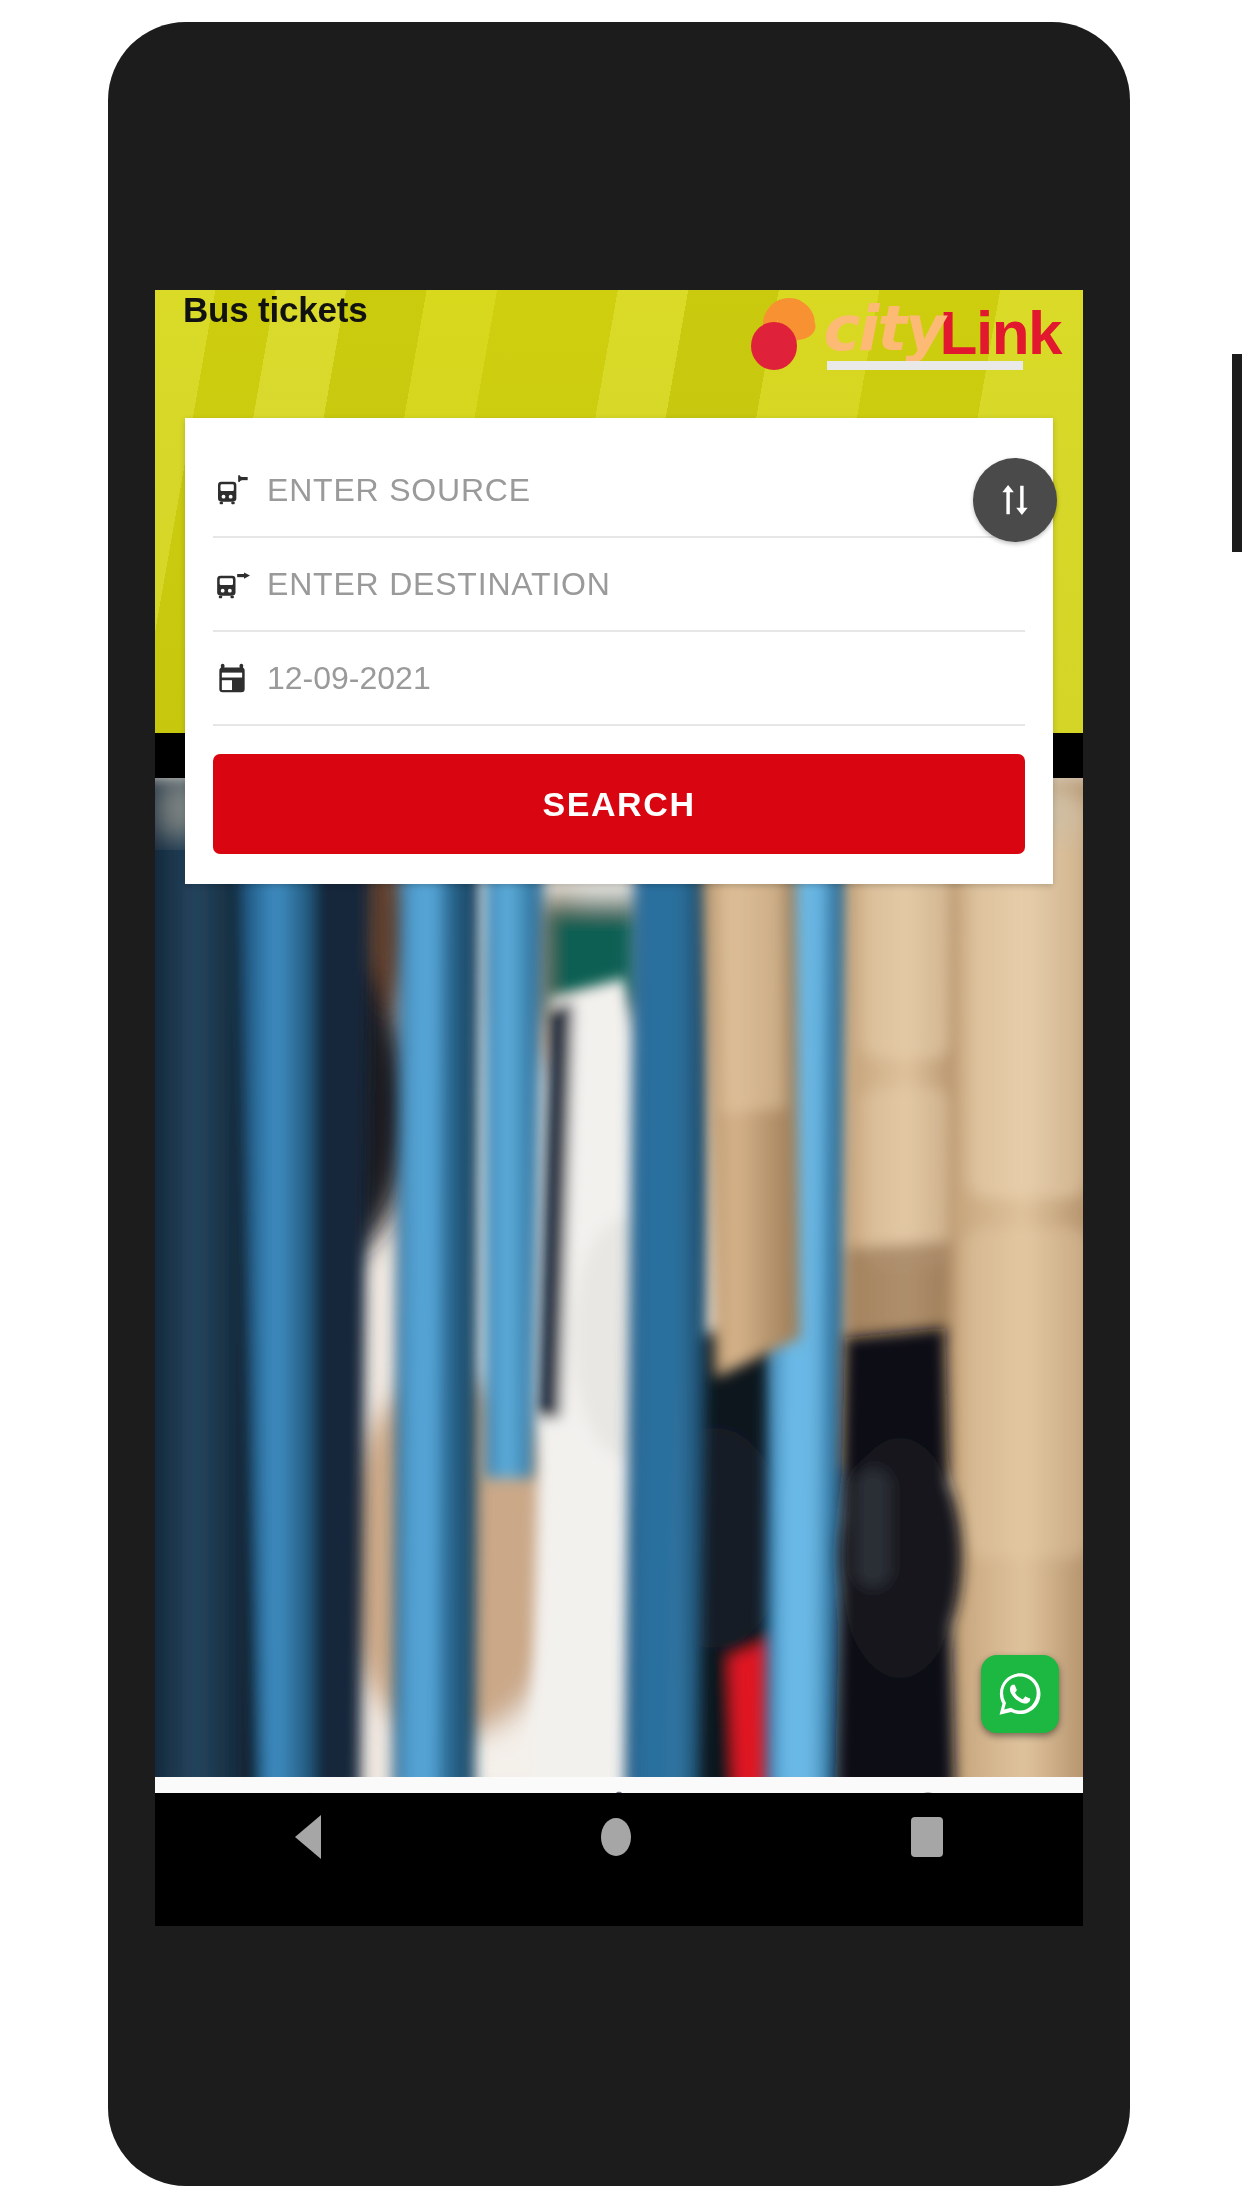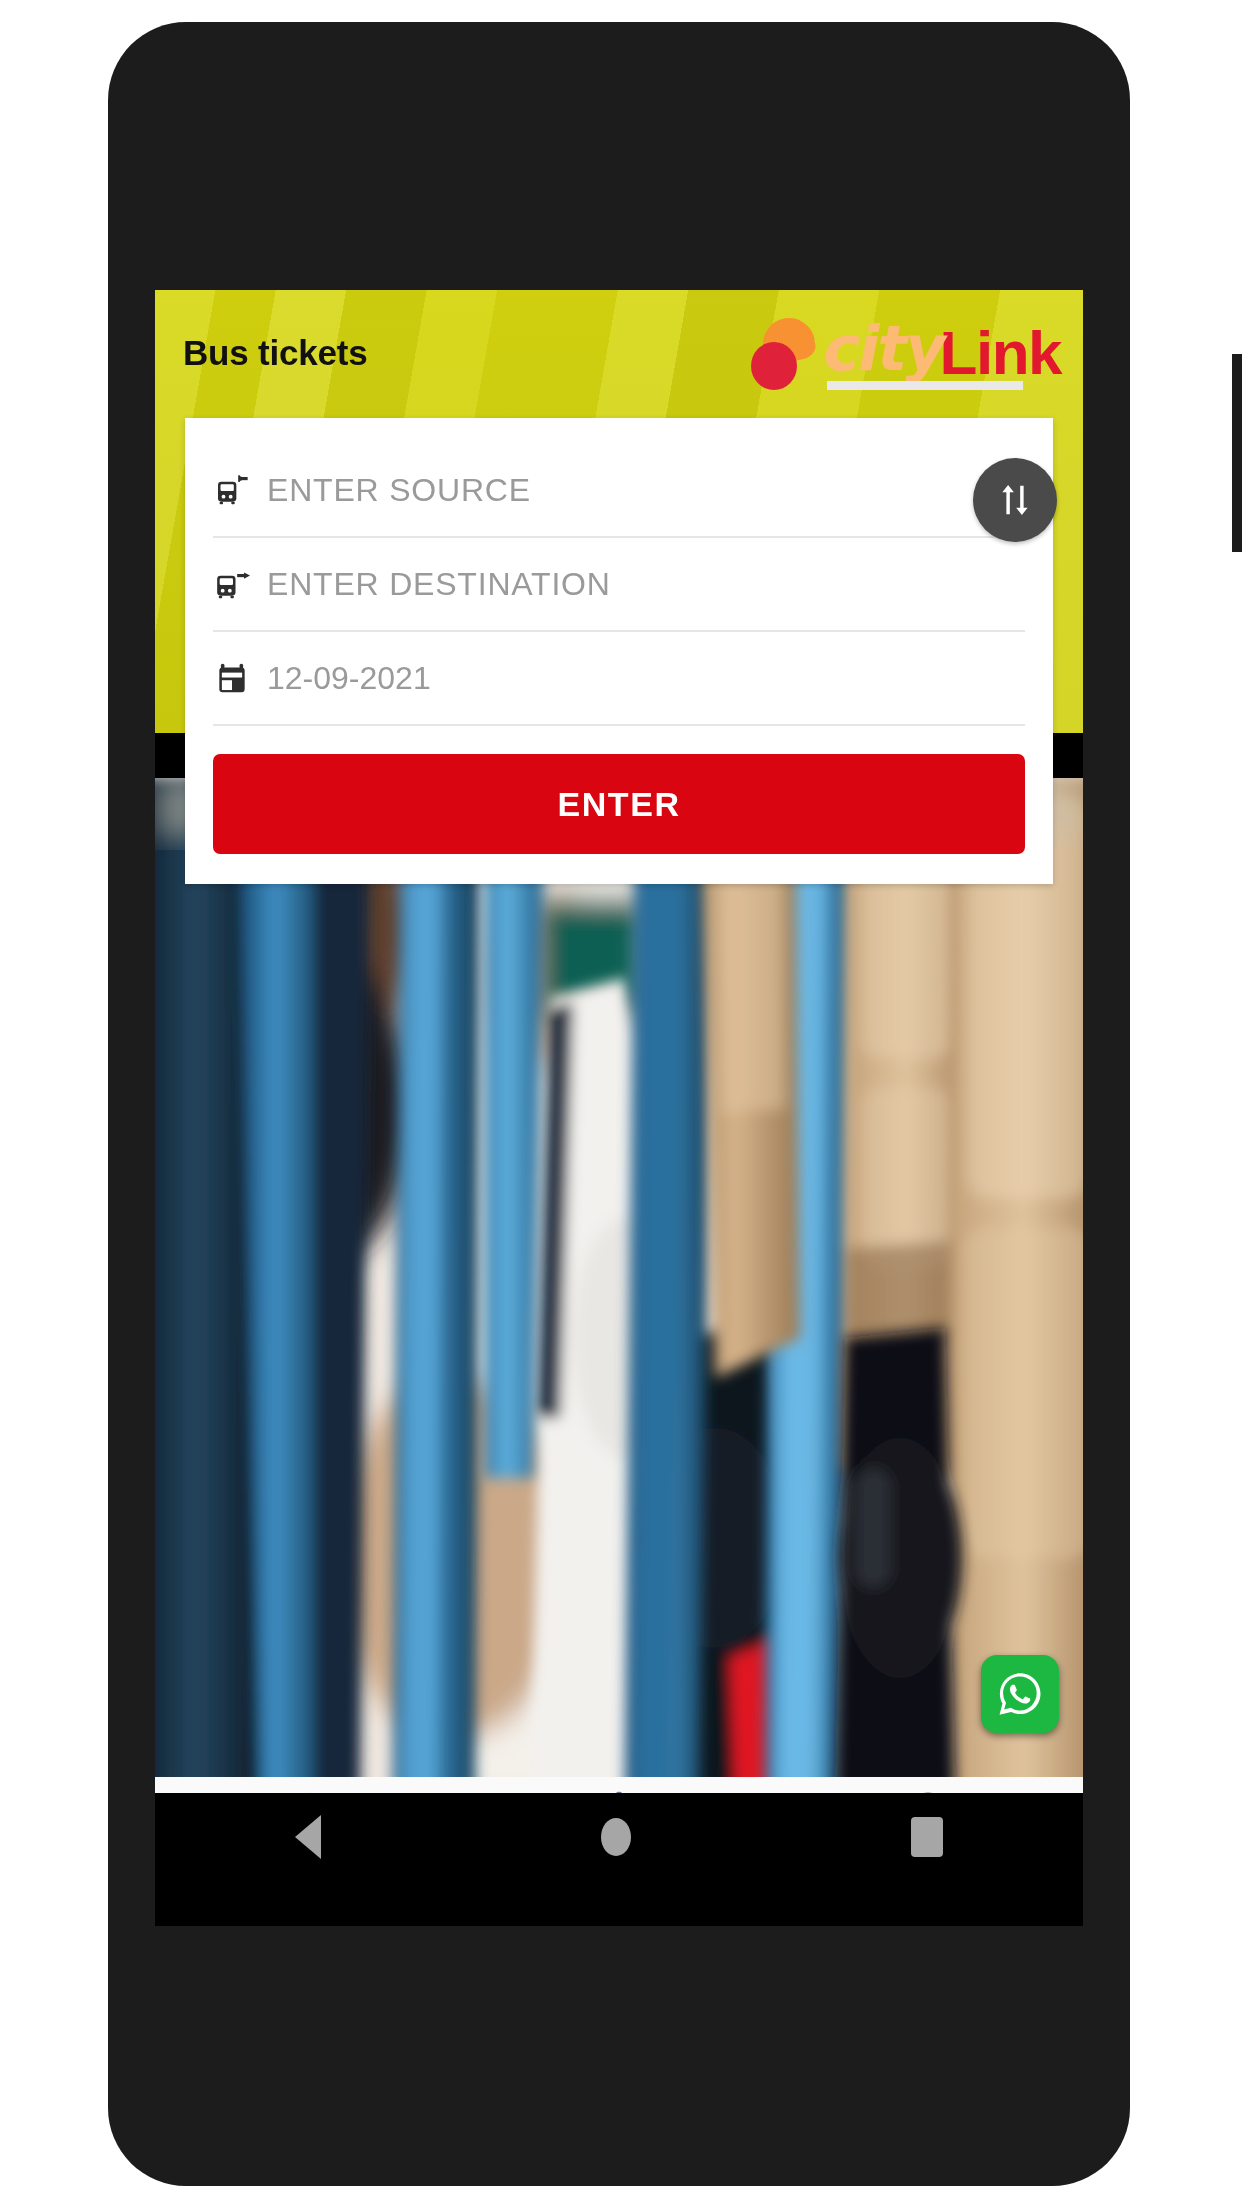--- a/index.html
+++ b/index.html
@@ -117,21 +117,21 @@
 
   .yellow-header {
     position: absolute; left: 0; top: 0; width: 100%; height: 443px;
     background:
       linear-gradient(100deg, rgba(255,255,255,0.10) 0 6%, rgba(0,0,0,0.04) 6% 12%, rgba(255,255,255,0.12) 12% 19%, rgba(0,0,0,0.05) 19% 27%, rgba(255,255,255,0.06) 27% 34%, rgba(0,0,0,0.03) 34% 46%, rgba(255,255,255,0.10) 46% 53%, rgba(0,0,0,0.06) 53% 62%, rgba(255,255,255,0.08) 62% 72%, rgba(0,0,0,0.04) 72% 84%, rgba(255,255,255,0.10) 84% 100%),
       linear-gradient(180deg, #d6d60f 0%, #d3d311 40%, #cfd00e 100%);
   }
 
   .header-row {
     position: absolute; left: 0; top: 0; width: 100%; height: 125px;
-    display: flex; align-items: center; padding: 0 22px 0 28px;
+    display: flex; padding: 0 22px 0 28px;
   }
   .app-title {
     color: #111111; font-size: 35px; font-weight: bold; letter-spacing: -0.2px;
   }
 
   .logo { margin-left: auto; display: flex; align-items: center; position: relative; height: 86px; }
   .logo-swoosh { position: relative; width: 72px; height: 74px; margin-right: 2px; }
   .logo-swoosh .orange-c {
     position:absolute; left: 14px; top: 2px; width: 52px; height: 52px;
     border: 14px solid #f79131; border-radius: 50%;
@@ -449,21 +449,21 @@
               <rect x="5" y="3" width="2.2" height="3.4" rx="1"></rect>
               <rect x="16.8" y="3" width="2.2" height="3.4" rx="1"></rect>
               <rect x="4" y="5.4" width="16" height="15.6" rx="2"></rect>
               <rect x="5.6" y="8.6" width="12.8" height="3.1" fill="#ffffff"></rect>
               <rect x="5.6" y="13.4" width="6.4" height="6.2" fill="#ffffff"></rect>
             </svg>
           </span>
           <span class="field-text date-val">12-09-2021</span>
         </div>
 
-        <button class="search-btn">ENTER</button>
+        <button class="search-btn">SEARCH</button>
       </div>
 
       <div class="wa-fab">
         <svg width="56" height="56" viewBox="0 0 32 32">
           <path fill="#ffffff" d="M16.1 4.2c-6.4 0-11.6 5.2-11.6 11.6 0 2.05.54 3.99 1.49 5.67L4.3 27.9l6.62-1.65a11.53 11.53 0 0 0 5.18 1.23h.01c6.4 0 11.6-5.2 11.6-11.6s-5.2-11.68-11.61-11.68zm0 21.26h-.01c-1.71 0-3.39-.46-4.85-1.33l-.35-.21-3.93.98 1.05-3.83-.23-.39a9.57 9.57 0 0 1-1.47-5.11c0-5.3 4.31-9.61 9.61-9.61 2.57 0 4.98 1 6.79 2.82a9.54 9.54 0 0 1 2.81 6.8c0 5.3-4.31 9.88-9.42 9.88z"></path>
           <path fill="#ffffff" d="M21.38 18.5c-.29-.14-1.71-.84-1.97-.94-.27-.1-.46-.14-.65.15-.19.29-.75.94-.92 1.13-.17.19-.34.22-.63.07-.29-.14-1.22-.45-2.33-1.44-.86-.77-1.44-1.72-1.61-2.01-.17-.29-.02-.45.13-.59.13-.13.29-.34.43-.51.14-.17.19-.29.29-.48.1-.19.05-.36-.02-.51-.07-.14-.65-1.57-.89-2.15-.23-.56-.47-.49-.65-.5l-.55-.01c-.19 0-.5.07-.76.36-.26.29-1 .98-1 2.38s1.02 2.76 1.17 2.95c.14.19 2.01 3.07 4.87 4.31.68.29 1.21.47 1.62.6.68.22 1.3.19 1.79.11.55-.08 1.71-.7 1.95-1.37.24-.67.24-1.25.17-1.37-.07-.12-.26-.19-.55-.33z"></path>
         </svg>
       </div>
 
       <div class="bottom-nav">

